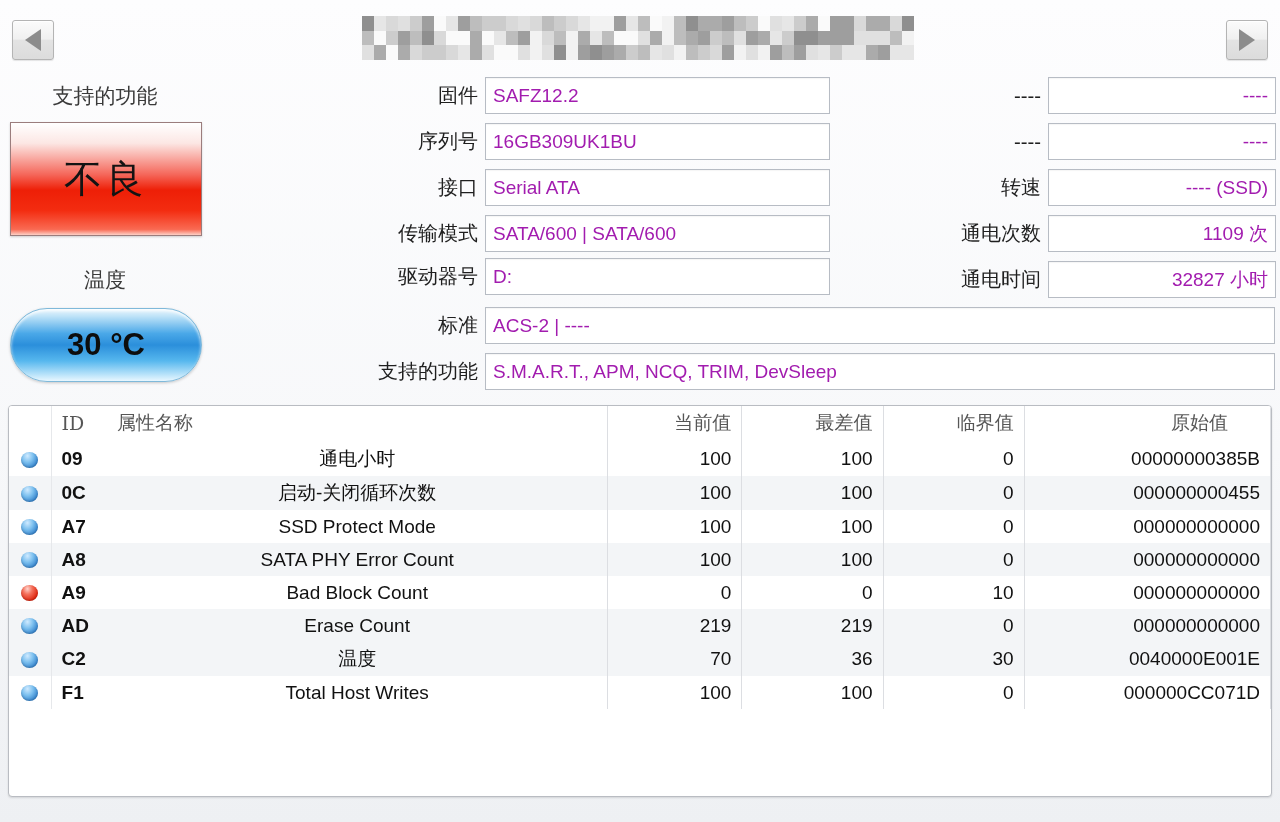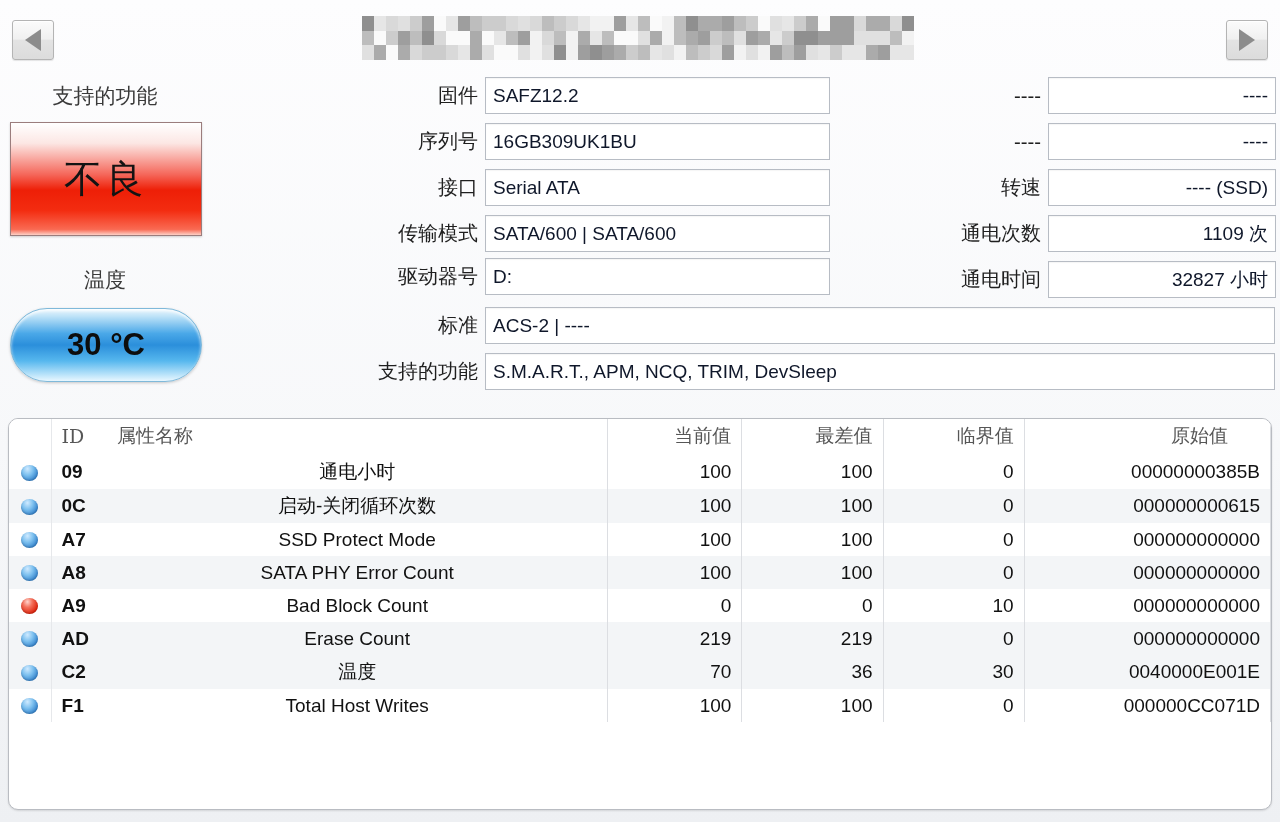--- a/index.html
+++ b/index.html
@@ -103,21 +103,21 @@
     font-size: 20px; color: #1f1f1f; text-align: right;
     padding-right: 7px; white-space: nowrap;
     font-family: "DejaVu Serif", "Liberation Serif", serif;
   }
   .field .box {
     height: 37px;
     border: 1px solid #b7bcc4;
     background: #ffffff;
     display: flex; align-items: center;
     padding: 0 7px;
-    font-size: 19px; color: #0f172a;
+    font-size: 19px; color: #a21caf;
     box-shadow: inset 0 1px 1px rgba(0,0,0,.04);
     font-family: "Liberation Sans", "DejaVu Sans", sans-serif;
   }
   .field .box.right { justify-content: flex-end; }
 
   
   .fc { left: 330px; }
   .fc .lbl { width: 155px; }
   .fc .box { width: 345px; }
   .fc.wide .box { width: 790px; }
@@ -127,24 +127,23 @@
   .fr .lbl { width: 88px; }
   .fr .box { width: 228px; }
 
   
   #table-panel {
     position: absolute;
     left: 8px; top: 405px;
     width: 1264px; height: 392px;
     background: #ffffff;
     border: 1px solid #b9bcc2;
-    border-radius: 10px;
+    border-radius: 4px;
     box-shadow: 0 1px 2px rgba(0,0,0,.12);
     overflow: hidden;
-    margin-top: 13px;
   }
   table.attrs {
     width: 100%;
     border-collapse: collapse;
     table-layout: fixed;
   }
   table.attrs col.c-dot  { width: 42px; }
   table.attrs col.c-id   { width: 56px; }
   table.attrs col.c-name { width: 500px; }
   table.attrs col.c-cur  { width: 134px; }
@@ -540,21 +539,21 @@
             <td class="num thr">0</td>
             <td class="raw">00000000385B</td>
           </tr>
           <tr class="stripe">
             <td class="dot"><span class="bullet blue"></span></td>
             <td class="id">0C</td>
             <td class="name">启动-关闭循环次数</td>
             <td class="num cur">100</td>
             <td class="num wor">100</td>
             <td class="num thr">0</td>
-            <td class="raw">000000000615</td>
+            <td class="raw">000000000455</td>
           </tr>
           <tr>
             <td class="dot"><span class="bullet blue"></span></td>
             <td class="id">A7</td>
             <td class="name">SSD Protect Mode</td>
             <td class="num cur">100</td>
             <td class="num wor">100</td>
             <td class="num thr">0</td>
             <td class="raw">000000000000</td>
           </tr>

